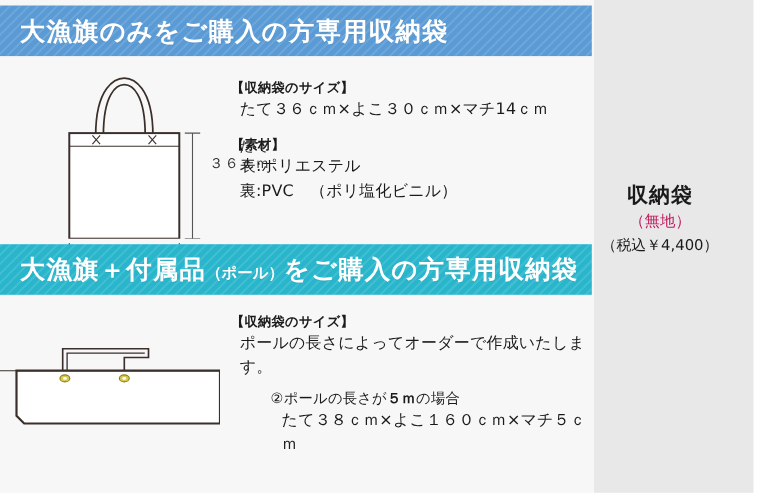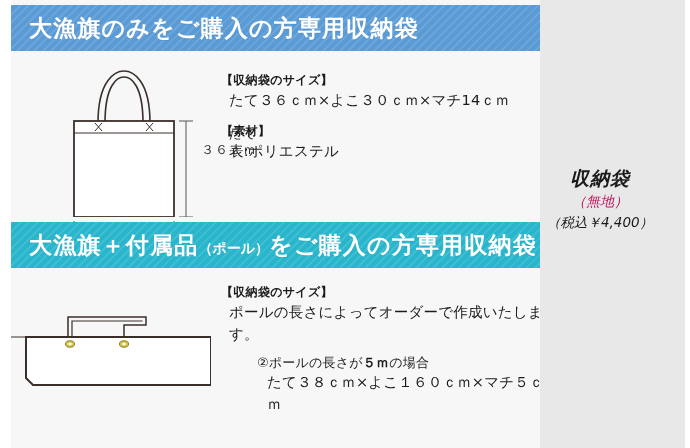--- a/index.html
+++ b/index.html
@@ -23,39 +23,37 @@
   }
 
   
   .main-col {
     position: absolute;
     left: 0;
     top: 0;
     width: 540px;
     height: 448px;
     background: #f7f7f7;
-    margin-left: 11px;
   }
 
   
   .price-panel {
     position: absolute;
     left: 540px;
     top: 0;
     width: 145px;
     height: 448px;
     background: #e8e8e8;
   }
   .price-inner {
     position: absolute;
     left: 0;
     top: 168px;
     width: 120px;
     text-align: center;
-    font-style: italic;
   }
   .price-title {
     font-size: 19px;
     font-weight: bold;
     color: #1a1a1a;
     letter-spacing: 1px;
     line-height: 1.15;
   }
   .price-sub {
     font-size: 14px;
@@ -245,20 +243,21 @@
         </svg>
       </div>
       <div class="dim-label" style="left:64px; top:182px;">よこ３０ｃｍ</div>
 
       <div class="specs" style="left:210px; top:16px; width:320px;">
         <div class="spec-head">【収納袋のサイズ】</div>
         <div class="spec-line">たて３６ｃｍ×よこ３０ｃｍ×マチ14ｃｍ</div>
         <div class="spec-gap"></div>
         <div class="spec-head">【素材】</div>
         <div class="spec-line">表:ポリエステル</div>
+        <div class="spec-line">裏:PVC　（ポリ塩化ビニル）</div>
       </div>
     </div>
 
     <div class="banner banner-2">
       <span class="banner-text">
         <span>大漁旗＋付属品</span><span class="small">（ポール）</span><span>をご購入の方専用収納袋</span>
       </span>
     </div>
 
     <div class="section sec-2">

